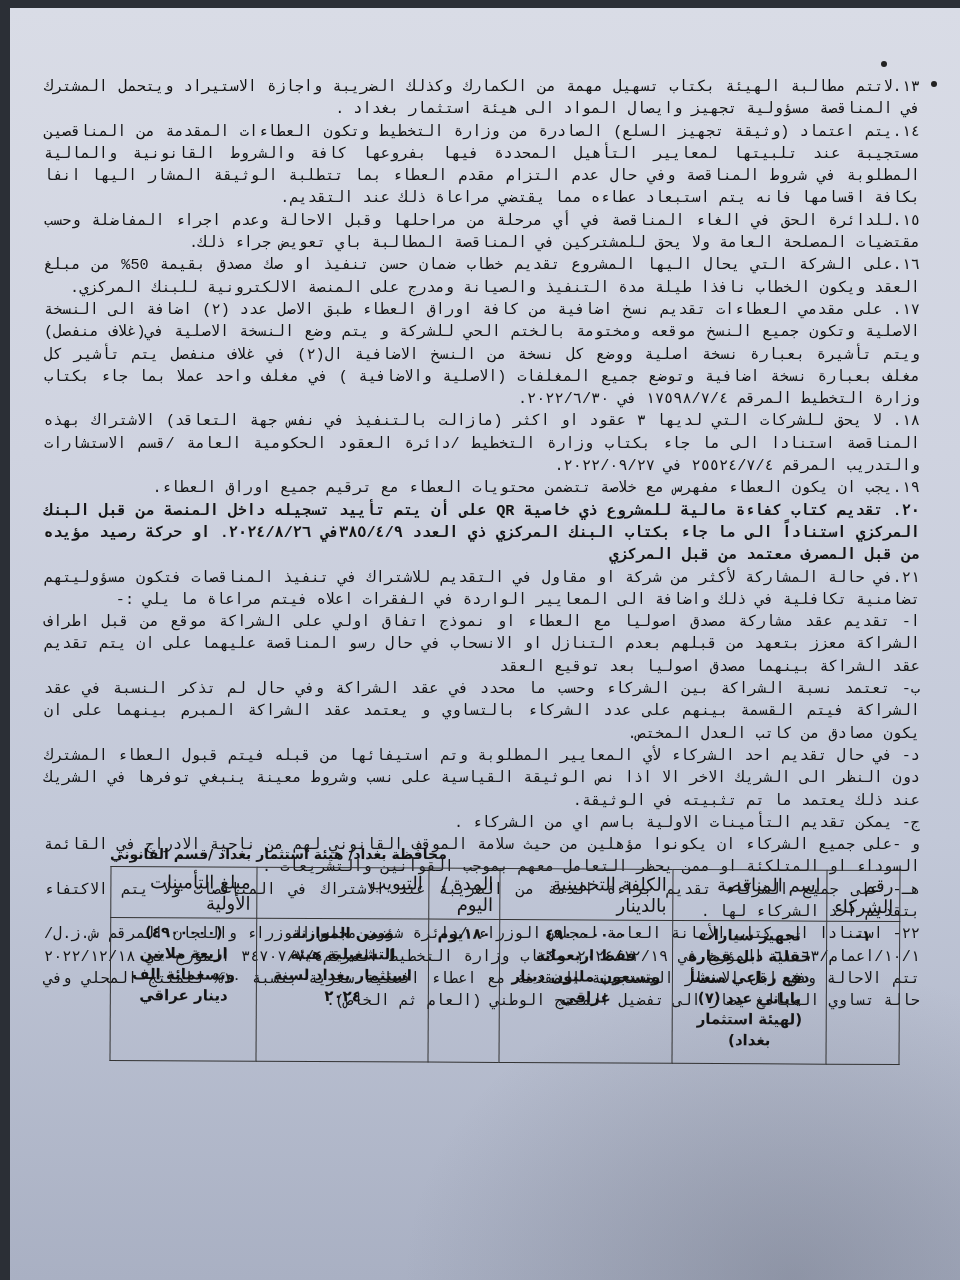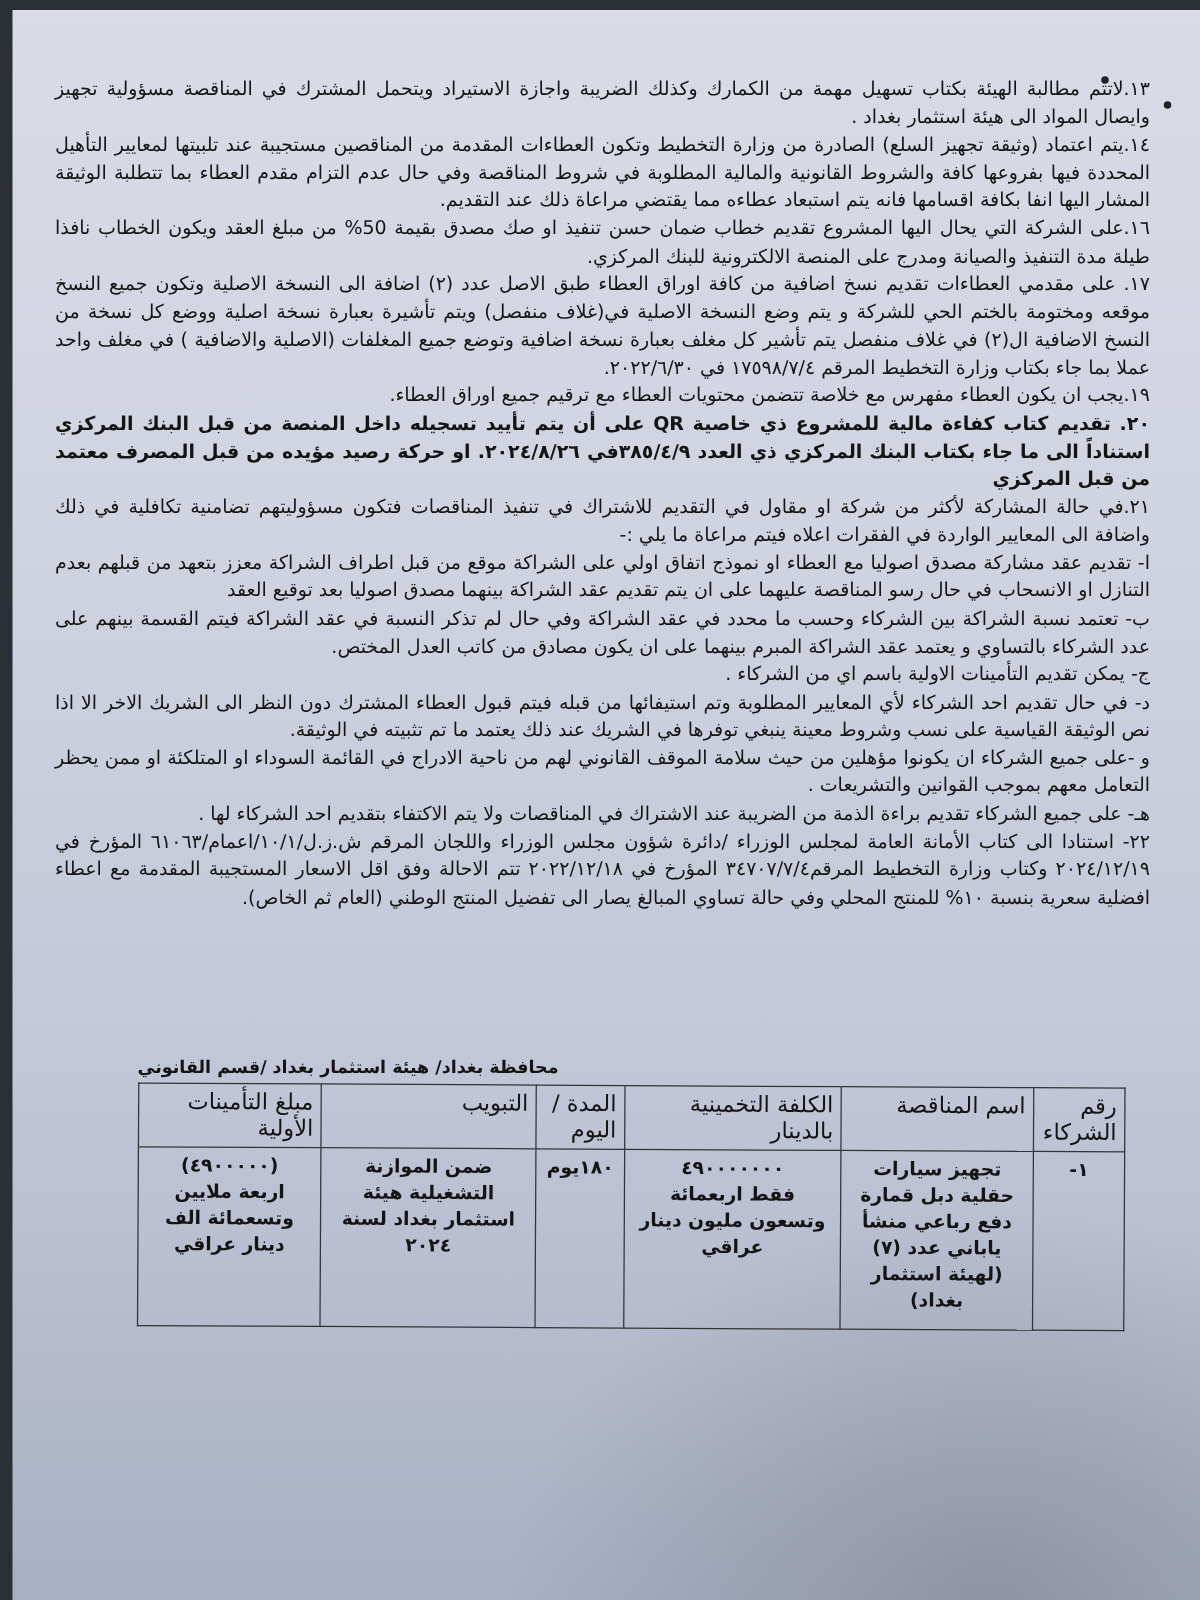--- a/index.html
+++ b/index.html
@@ -13,23 +13,23 @@
     background:linear-gradient(180deg,#d9dce6 0%,#cfd3e0 35%,#c2c8d8 65%,#a9b0c3 100%);
     overflow:hidden;
   }
   .shadow {
     position:absolute; right:0; bottom:0; width:560px; height:320px;
     background:radial-gradient(ellipse at 70% 100%, rgba(90,95,110,0.35), rgba(90,95,110,0) 70%);
     pointer-events:none;
   }
   .punch { position:absolute; width:6px; height:6px; border-radius:50%; background:#222; }
   .body-text {
-    position:absolute; left:34px; right:40px; top:52px;
+    position:absolute; left:34px; right:40px; top:68px;
     direction:rtl; text-align:justify; text-align-last:right;
-    color:#141414; font-size:15.2px; line-height:22.3px;
+    color:#141414; font-size:15.2px; line-height:22.3px;font-family:Liberation Mono, monospace;
   }
   .body-text p { margin:0; }
   .body-text p.bold { font-weight:bold; }
   .table-caption {
     position:absolute; left:100px; top:838px;
     direction:rtl; font-weight:bold; font-size:14px; color:#141414;
   }
   table.tender {
     position:absolute; left:100px; top:860px; width:790px;
     border-collapse:collapse; direction:rtl; color:#141414;
@@ -53,29 +53,31 @@
 <body>
 
 <div class="paper">
   <div class="shadow"></div>
   <span class="punch" style="left:871px;top:53px"></span>
   <span class="punch" style="left:921px;top:73px"></span>
 
   <div class="body-text">
     <p>١٣.لاتتم مطالبة الهيئة بكتاب تسهيل مهمة من الكمارك وكذلك الضريبة واجازة الاستيراد ويتحمل المشترك في المناقصة مسؤولية تجهيز وايصال المواد الى هيئة استثمار بغداد .</p>
     <p>١٤.يتم اعتماد (وثيقة تجهيز السلع) الصادرة من وزارة التخطيط وتكون العطاءات المقدمة من المناقصين مستجيبة عند تلبيتها لمعايير التأهيل المحددة فيها بفروعها كافة والشروط القانونية والمالية المطلوبة في شروط المناقصة وفي حال عدم التزام مقدم العطاء بما تتطلبة الوثيقة المشار اليها انفا بكافة اقسامها فانه يتم استبعاد عطاءه مما يقتضي مراعاة ذلك عند التقديم.</p>
+    <p>١٥.للدائرة الحق في الغاء المناقصة في أي مرحلة من مراحلها وقبل الاحالة وعدم اجراء المفاضلة وحسب مقتضيات المصلحة العامة ولا يحق للمشتركين في المناقصة المطالبة باي تعويض جراء ذلك.</p>
     <p>١٦.على الشركة التي يحال اليها المشروع تقديم خطاب ضمان حسن تنفيذ او صك مصدق بقيمة 50% من مبلغ العقد ويكون الخطاب نافذا طيلة مدة التنفيذ والصيانة ومدرج على المنصة الالكترونية للبنك المركزي.</p>
     <p>١٧. على مقدمي العطاءات تقديم نسخ اضافية من كافة اوراق العطاء طبق الاصل عدد (٢) اضافة الى النسخة الاصلية وتكون جميع النسخ موقعه ومختومة بالختم الحي للشركة و يتم وضع النسخة الاصلية في(غلاف منفصل) ويتم تأشيرة بعبارة نسخة اصلية ووضع كل نسخة من النسخ الاضافية ال(٢) في غلاف منفصل يتم تأشير كل مغلف بعبارة نسخة اضافية وتوضع جميع المغلفات (الاصلية والاضافية ) في مغلف واحد عملا بما جاء بكتاب وزارة التخطيط المرقم ١٧٥٩٨/٧/٤ في ٢٠٢٢/٦/٣٠.</p>
+    <p>١٨. لا يحق للشركات التي لديها ٣ عقود او اكثر (مازالت بالتنفيذ في نفس جهة التعاقد) الاشتراك بهذه المناقصة استنادا الى ما جاء بكتاب وزارة التخطيط /دائرة العقود الحكومية العامة /قسم الاستشارات والتدريب المرقم ٢٥٥٢٤/٧/٤ في ٢٠٢٢/٠٩/٢٧.</p>
     <p>١٩.يجب ان يكون العطاء مفهرس مع خلاصة تتضمن محتويات العطاء مع ترقيم جميع اوراق العطاء.</p>
     <p class="bold">٢٠. تقديم كتاب كفاءة مالية للمشروع ذي خاصية QR على أن يتم تأييد تسجيله داخل المنصة من قبل البنك المركزي استناداً الى ما جاء بكتاب البنك المركزي ذي العدد ٣٨٥/٤/٩في ٢٠٢٤/٨/٢٦. او حركة رصيد مؤيده من قبل المصرف معتمد من قبل المركزي</p>
     <p>٢١.في حالة المشاركة لأكثر من شركة او مقاول في التقديم للاشتراك في تنفيذ المناقصات فتكون مسؤوليتهم تضامنية تكافلية في ذلك واضافة الى المعايير الواردة في الفقرات اعلاه فيتم مراعاة ما يلي :-</p>
     <p>ا- تقديم عقد مشاركة مصدق اصوليا مع العطاء او نموذج اتفاق اولي على الشراكة موقع من قبل اطراف الشراكة معزز بتعهد من قبلهم بعدم التنازل او الانسحاب في حال رسو المناقصة عليهما على ان يتم تقديم عقد الشراكة بينهما مصدق اصوليا بعد توقيع العقد</p>
     <p>ب- تعتمد نسبة الشراكة بين الشركاء وحسب ما محدد في عقد الشراكة وفي حال لم تذكر النسبة في عقد الشراكة فيتم القسمة بينهم على عدد الشركاء بالتساوي و يعتمد عقد الشراكة المبرم بينهما على ان يكون مصادق من كاتب العدل المختص.</p>
+    <p>د- في حال تقديم احد الشركاء لأي المعايير المطلوبة وتم استيفائها من قبله فيتم قبول العطاء المشترك دون النظر الى الشريك الاخر الا اذا نص الوثيقة القياسية على نسب وشروط معينة ينبغي توفرها في الشريك عند ذلك يعتمد ما تم تثبيته في الوثيقة.</p>
     <p>ج- يمكن تقديم التأمينات الاولية باسم اي من الشركاء .</p>
-    <p>د- في حال تقديم احد الشركاء لأي المعايير المطلوبة وتم استيفائها من قبله فيتم قبول العطاء المشترك دون النظر الى الشريك الاخر الا اذا نص الوثيقة القياسية على نسب وشروط معينة ينبغي توفرها في الشريك عند ذلك يعتمد ما تم تثبيته في الوثيقة.</p>
     <p>و -على جميع الشركاء ان يكونوا مؤهلين من حيث سلامة الموقف القانوني لهم من ناحية الادراج في القائمة السوداء او المتلكئة او ممن يحظر التعامل معهم بموجب القوانين والتشريعات .</p>
     <p>هـ- على جميع الشركاء تقديم براءة الذمة من الضريبة عند الاشتراك في المناقصات ولا يتم الاكتفاء بتقديم احد الشركاء لها .</p>
     <p>٢٢- استنادا الى كتاب الأمانة العامة لمجلس الوزراء /دائرة شؤون مجلس الوزراء واللجان المرقم ش.ز.ل/١٠/١/اعمام/٦١٠٦٣ المؤرخ في ٢٠٢٤/١٢/١٩ وكتاب وزارة التخطيط المرقم٣٤٧٠٧/٧/٤ المؤرخ في ٢٠٢٢/١٢/١٨ تتم الاحالة وفق اقل الاسعار المستجيبة المقدمة مع اعطاء افضلية سعرية بنسبة ١٠% للمنتج المحلي وفي حالة تساوي المبالغ يصار الى تفضيل المنتج الوطني (العام ثم الخاص).</p>
   </div>
 
   <div class="table-caption">محافظة بغداد/ هيئة استثمار بغداد /قسم القانوني</div>
 
   <table class="tender">
     <thead>
       <tr>

